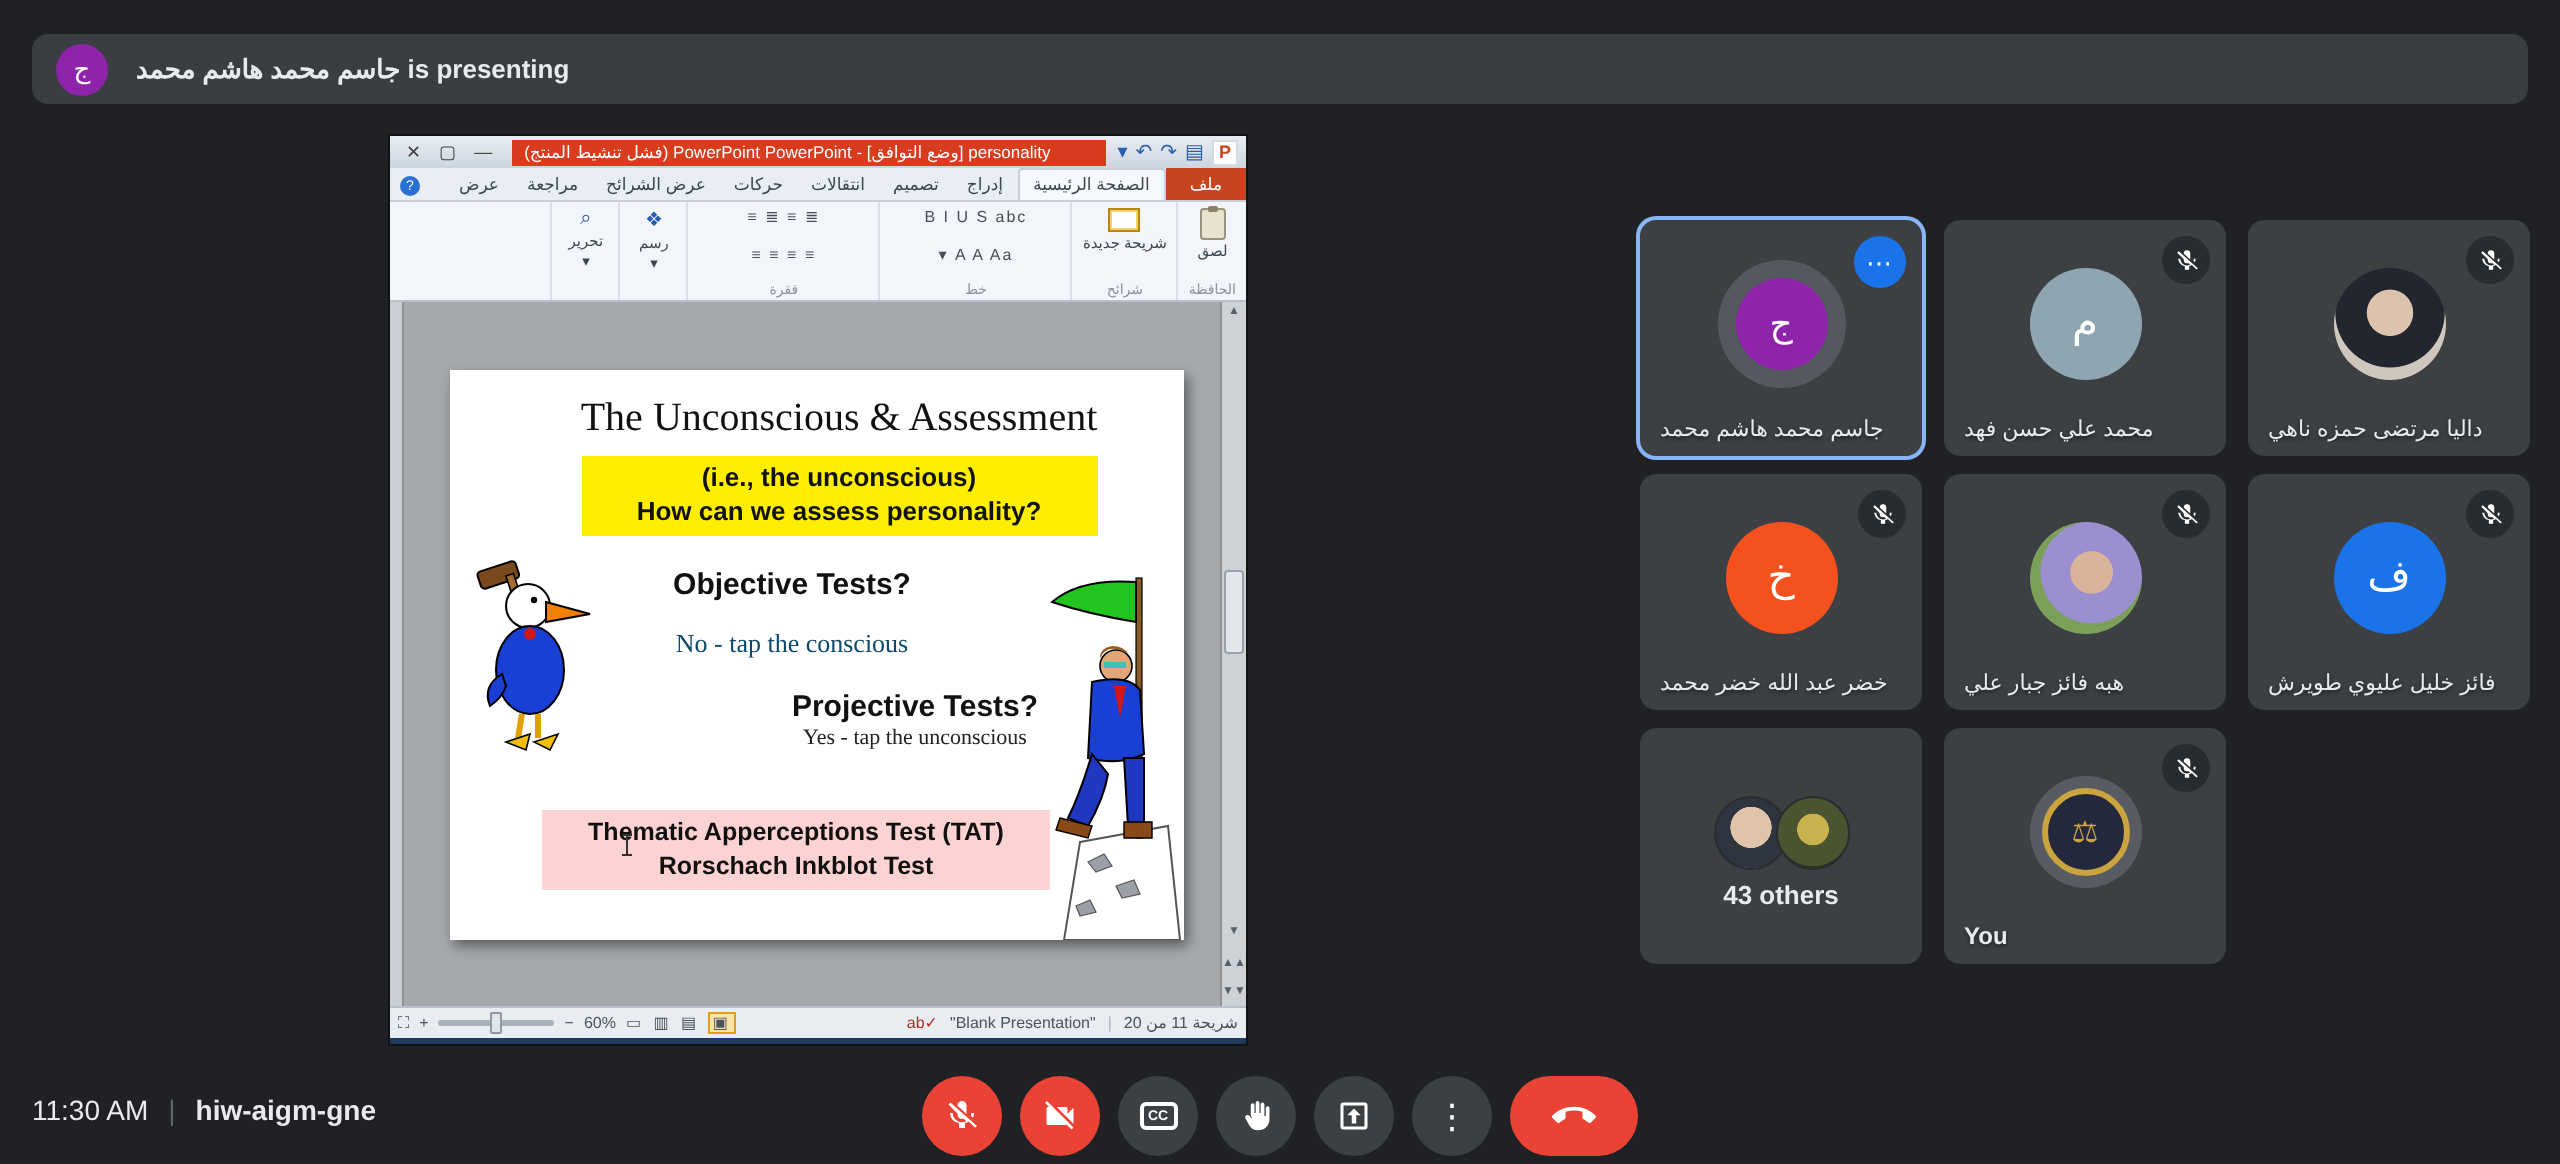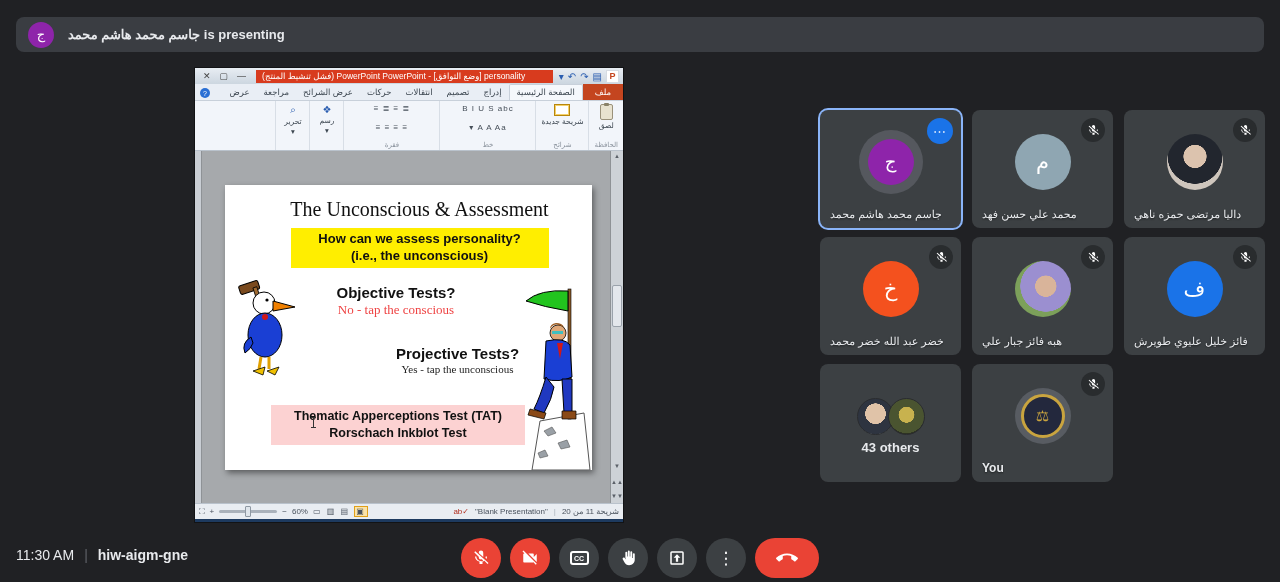--- a/index.html
+++ b/index.html
@@ -41,21 +41,21 @@
   .scroll .up{position:absolute;top:2px;left:0;right:0;}
   .scroll .dn{position:absolute;bottom:34px;left:0;right:0;}
   .scroll .pg{position:absolute;left:0;right:0;line-height:6px;}
   .scroll .pg1{bottom:18px;} .scroll .pg2{bottom:4px;}
 
   .slide{position:absolute;left:30px;top:34px;width:367px;height:285px;background:#fff;box-shadow:2px 3px 6px rgba(0,0,0,.45);overflow:hidden;padding-left:22px;}
   .s-title{margin-top:13px;text-align:center;font-family:"Liberation Serif",serif;font-size:20px;color:#111;}
   .ybox{margin:7px auto 0;width:258px;background:#ffee00;text-align:center;font-weight:bold;font-size:13px;line-height:1.3;padding:3px 2px;color:#111;}
   .obj{position:absolute;left:96px;top:99px;width:150px;text-align:center;}
   .obj .q{font-weight:bold;font-size:15px;color:#111;}
-  .obj .a{font-family:"Liberation Serif",serif;font-size:13px;color:#ef4444;margin-top:1px;}
+  .obj .a{font-family:"Liberation Serif",serif;font-size:13px;color:#0c4a6e;margin-top:13px;}
   .proj{position:absolute;left:140px;top:160px;width:185px;text-align:center;}
   .proj .q{font-weight:bold;font-size:15px;color:#111;}
   .proj .a{font-family:"Liberation Serif",serif;font-size:11px;color:#222;margin-top:1px;}
   .pbox{position:absolute;left:46px;top:220px;width:254px;background:#fcd2d2;text-align:center;font-weight:bold;font-size:12.5px;line-height:1.35;padding:3px 0;color:#111;}
   .ibeam{position:absolute;left:88px;top:232px;width:1px;height:11px;background:#333;}
   .ibeam:before,.ibeam:after{content:"";position:absolute;left:-2px;width:5px;height:1px;background:#333;}
   .ibeam:after{bottom:0;}
   .clipart{position:absolute;}
 
   .pstatus{position:absolute;left:0;right:0;bottom:3px;height:16px;background:#e9edf2;border-top:1px solid #b9c2cc;display:flex;align-items:center;font-size:8px;color:#4a535e;padding:0 4px;gap:5px;}
@@ -191,22 +191,22 @@
         </div>
       </div>
     </div>
 
     <div class="wspace">
       <div class="panestrip"></div>
 
       <div class="slide">
         <div class="s-title">The Unconscious &amp; Assessment</div>
         <div class="ybox">
+          <div>(i.e., the unconscious)</div>
           <div>How can we assess personality?</div>
-          <div>(i.e., the unconscious)</div>
         </div>
 
         <svg class="clipart" style="left:6px;top:92px" width="74" height="102" viewBox="0 0 74 102">
           <rect x="8" y="6" width="20" height="9" rx="2" transform="rotate(-18 18 10)" fill="#7a4a1e" stroke="#000" stroke-width="1"></rect>
           <rect x="24" y="10" width="4" height="14" transform="rotate(-18 26 17)" fill="#a06a30" stroke="#000" stroke-width="0.8"></rect>
           <circle cx="33" cy="26" r="11" fill="#fff" stroke="#000"></circle>
           <circle cx="36" cy="23" r="1.6" fill="#000"></circle>
           <path d="M42 24 L64 30 L42 34 Z" fill="#f08000" stroke="#000"></path>
           <ellipse cx="34" cy="58" rx="17" ry="22" fill="#1a3fd4" stroke="#000"></ellipse>
           <circle cx="34" cy="40" r="3" fill="#d01818"></circle>

